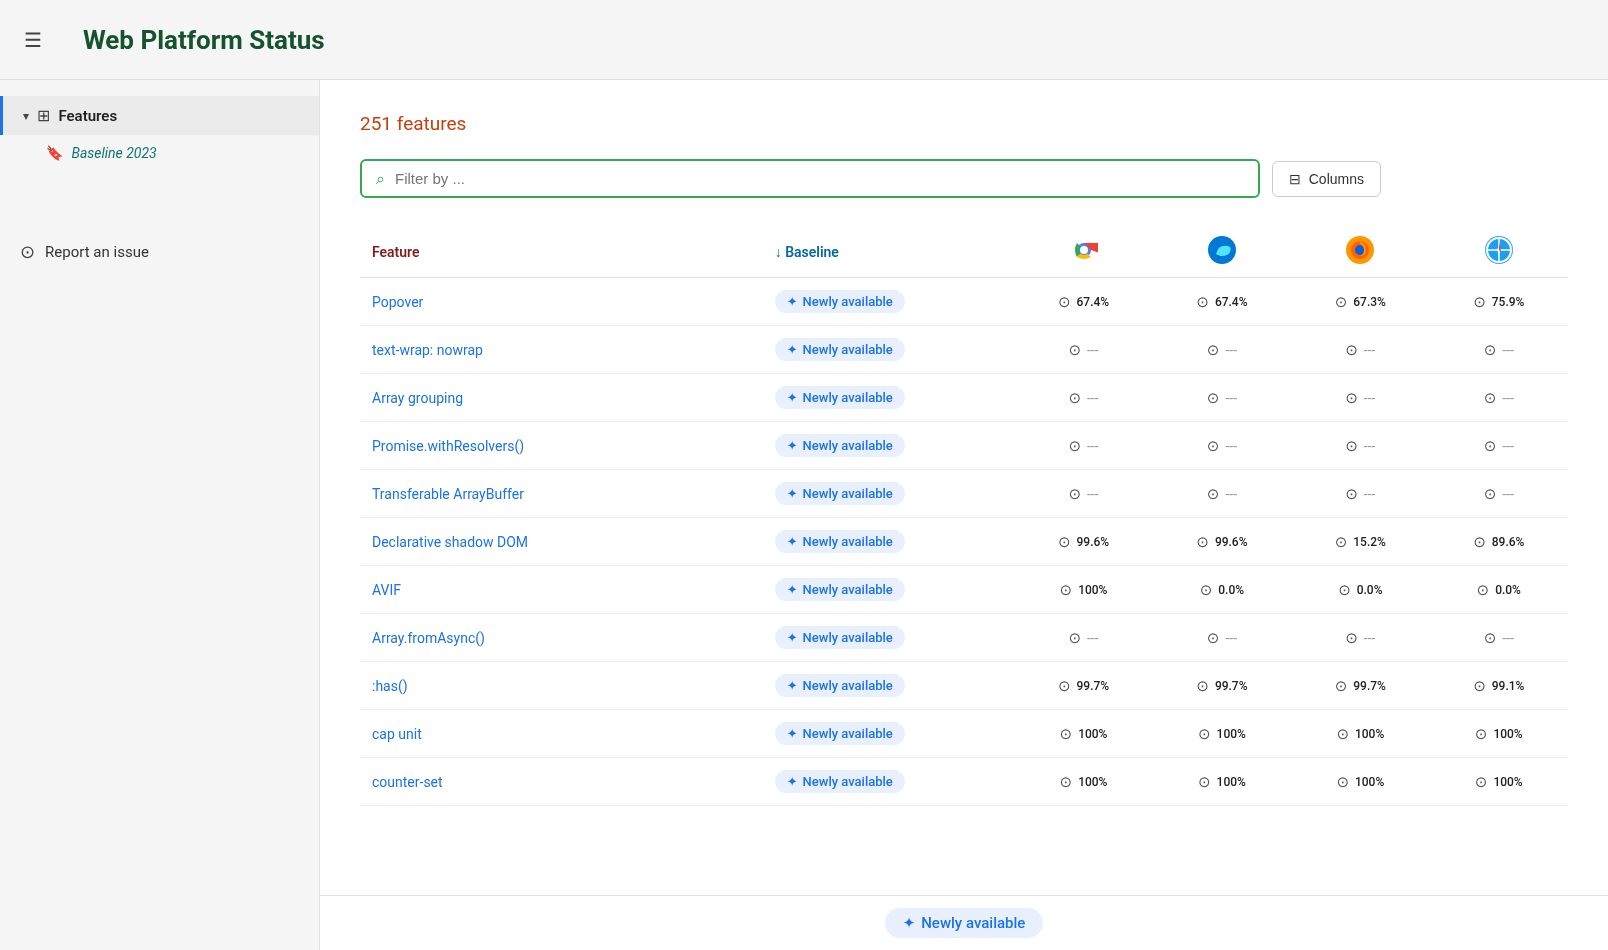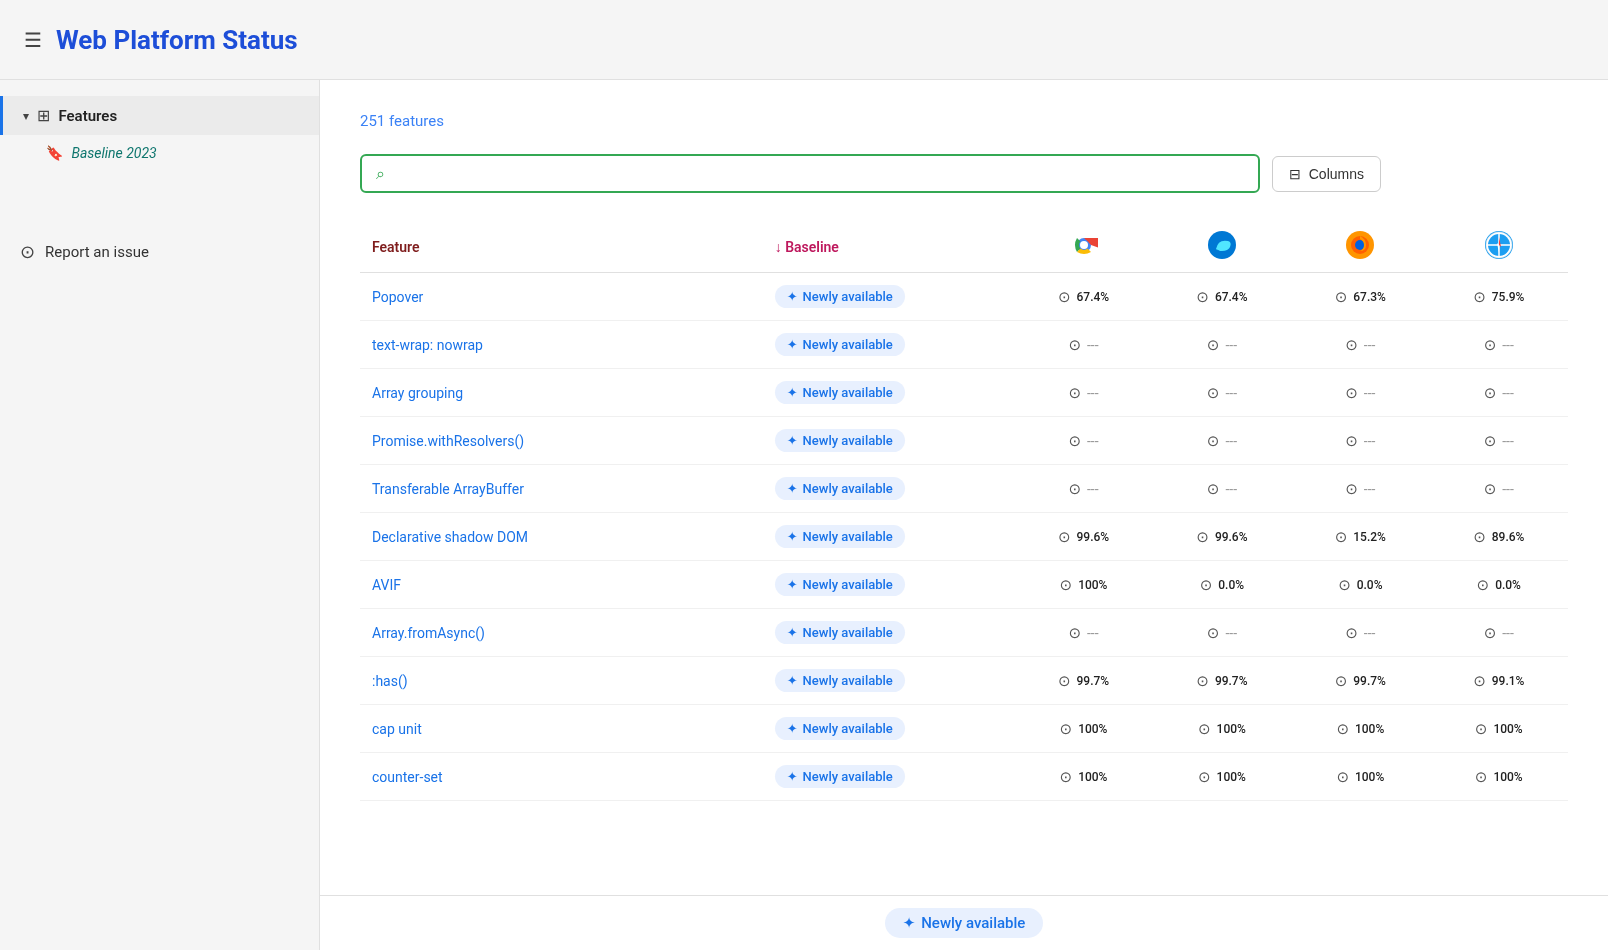--- a/index.html
+++ b/index.html
@@ -9,21 +9,21 @@
     .header {
       display: flex;
       align-items: center;
       gap: 14px;
       padding: 18px 24px;
       background: #f5f5f5;
       border-bottom: 1px solid #e0e0e0;
       height: 80px;
     }
     .hamburger-icon { font-size: 20px; color: #444; cursor: pointer; }
-    .header-title { font-size: 26px; font-weight: 700; color: #1d4ed8; }
+    .header-title { font-size: 26px; font-weight: 700; color: #14532d; margin-left: 27px; }
 
     
     .layout { display: flex; height: calc(950px - 80px); }
 
     
     .sidebar {
       width: 320px;
       background: #f5f5f5;
       border-right: 1px solid #e0e0e0;
       padding: 16px 0;
@@ -64,21 +64,21 @@
     .sidebar-report-label { font-size: 15px; color: #333; }
 
     
     .main {
       flex: 1;
       background: #fff;
       padding: 32px 40px;
       overflow-y: auto;
     }
     .page-title { font-size: 32px; font-weight: 700; color: #111; margin-bottom: 6px; }
-    .page-subtitle { font-size: 15px; color: #3b82f6; margin-bottom: 24px; }
+    .page-subtitle { font-size: 19px; color: #c2410c; margin-bottom: 24px; }
 
     
     .filter-bar {
       display: flex;
       align-items: center;
       gap: 12px;
       margin-bottom: 28px;
     }
     .filter-input-wrap {
       display: flex;
@@ -121,21 +121,21 @@
     }
     .features-table th {
       text-align: left;
       padding: 10px 12px;
       font-size: 14px;
       font-weight: 600;
       color: #555;
       border-bottom: 1px solid #e0e0e0;
     }
     .features-table th.feature-col { color: #7f1d1d; width: 320px; }
-    .features-table th.baseline-col { color: #be185d; width: 200px; }
+    .features-table th.baseline-col { color: #0369a1; width: 200px; }
     .features-table th.browser-col { text-align: center; width: 110px; }
     .features-table td {
       padding: 12px 12px;
       font-size: 14px;
       border-bottom: 1px solid #f0f0f0;
       vertical-align: middle;
     }
     .feature-name { color: #1a73e8; cursor: pointer; }
 
     .newly-badge {
@@ -211,20 +211,21 @@
       <span class="sidebar-report-label">Report an issue</span>
     </div>
   </div>
 
   <div class="main">
     <div class="page-subtitle">251 features</div>
 
     <div class="filter-bar">
       <div class="filter-input-wrap">
         <span class="filter-search-icon">⌕</span>
+        <input class="filter-input" type="text" placeholder="Filter by ..." style="">
       </div>
       <button class="columns-button">
         <span class="columns-icon">⊟</span>
         <span>Columns</span>
       </button>
     </div>
 
     <table class="features-table">
       <thead>
         <tr>

